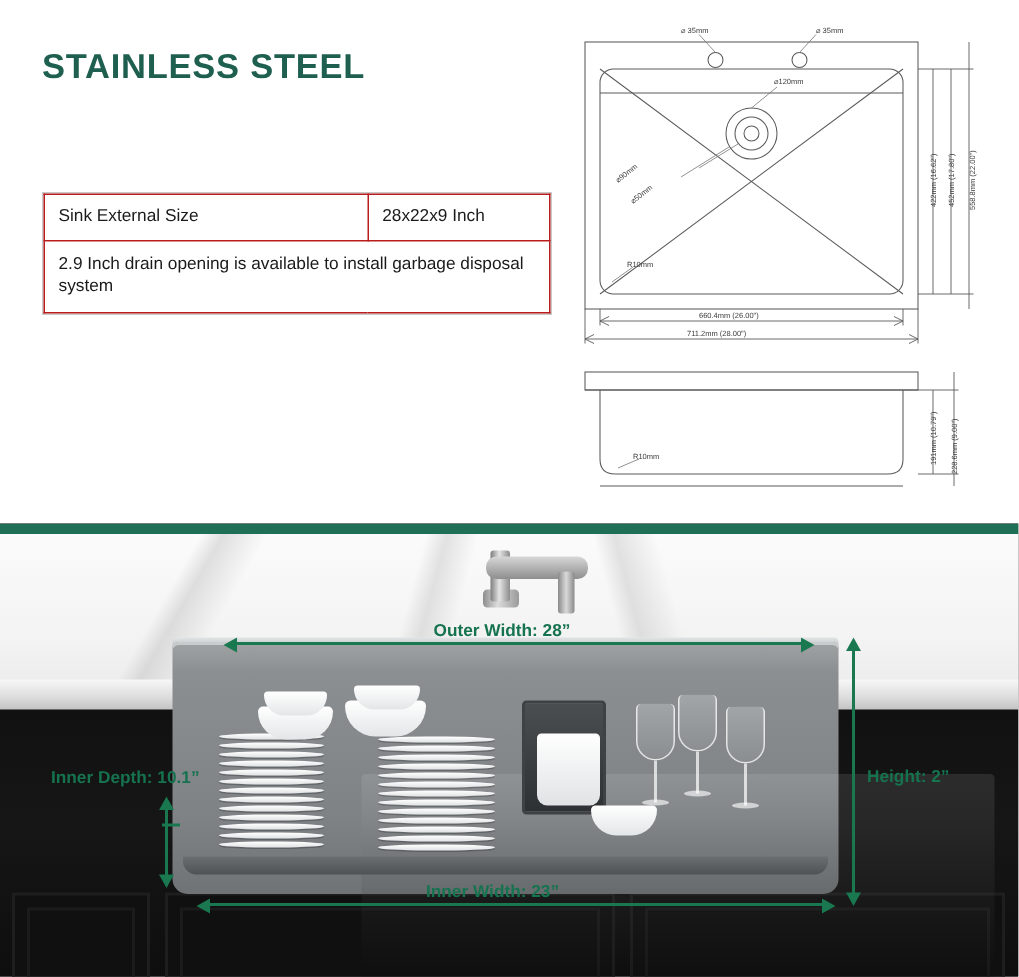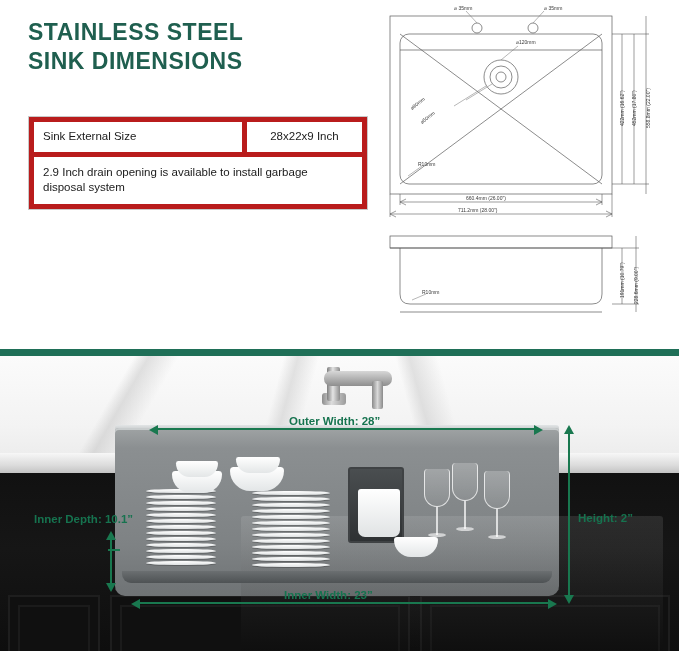--- a/index.html
+++ b/index.html
@@ -8,21 +8,21 @@
     width: 679px; height: 651px;
     font-family: "Liberation Sans", sans-serif;
     background: #ffffff;
     overflow: hidden;
     position: relative;
   }
 
   
   #top-section {
     position: absolute;
-    left:0; top:0; width:679px; height:337px;
+    left:0; top:12px; width:679px; height:337px;
     background:#ffffff;
   }
 
   #title-block {
     position:absolute; left:28px; top:18px; width:330px;
   }
   .title-line {
     color:#1f5f4f;
     font-size:23px;
     font-weight:bold;
@@ -32,29 +32,29 @@
   }
 
   
   #spec-table {
     position:absolute; left:28px; top:116px; width:340px;
     border:1px solid #c9c9c9;
     border-collapse:collapse;
   }
   #spec-table table { border-collapse:collapse; width:100%; }
   #spec-table td {
-    border:5px solid #b91c1c;
+    border:1px solid #b91c1c;
     font-size:11.5px;
     color:#1a1a1a;
     padding:7px 9px;
     vertical-align:middle;
     line-height:1.35;
   }
   #spec-table td.label { width:218px; }
-  #spec-table td.value { width:122px;text-align:center; }
+  #spec-table td.value { width:122px; }
   #spec-table td.note { font-size:11.5px; padding:8px 9px; }
 
   
   #drawing-top {
     position:absolute; left:378px; top:6px; width:290px; height:215px;
   }
   #drawing-side {
     position:absolute; left:378px; top:228px; width:290px; height:100px;
   }
   .tech-svg { display:block; }
@@ -201,21 +201,20 @@
   .arrow-u { border-left:5px solid transparent; border-right:5px solid transparent; border-bottom:9px solid #19784f; }
   .arrow-d { border-left:5px solid transparent; border-right:5px solid transparent; border-top:9px solid #19784f; }
 </style>
 </head>
 <body>
 
 <div id="top-section">
 
   <div id="title-block">
     <div class="title-line">STAINLESS STEEL</div>
-    <div class="title-line">SINK DIMENSIONS</div>
   </div>
 
   <div id="spec-table">
     <table>
       <tbody>
           <tr>
         <td class="label">Sink External Size</td>
         <td class="value">28x22x9 Inch</td>
       </tr>
       <tr>

